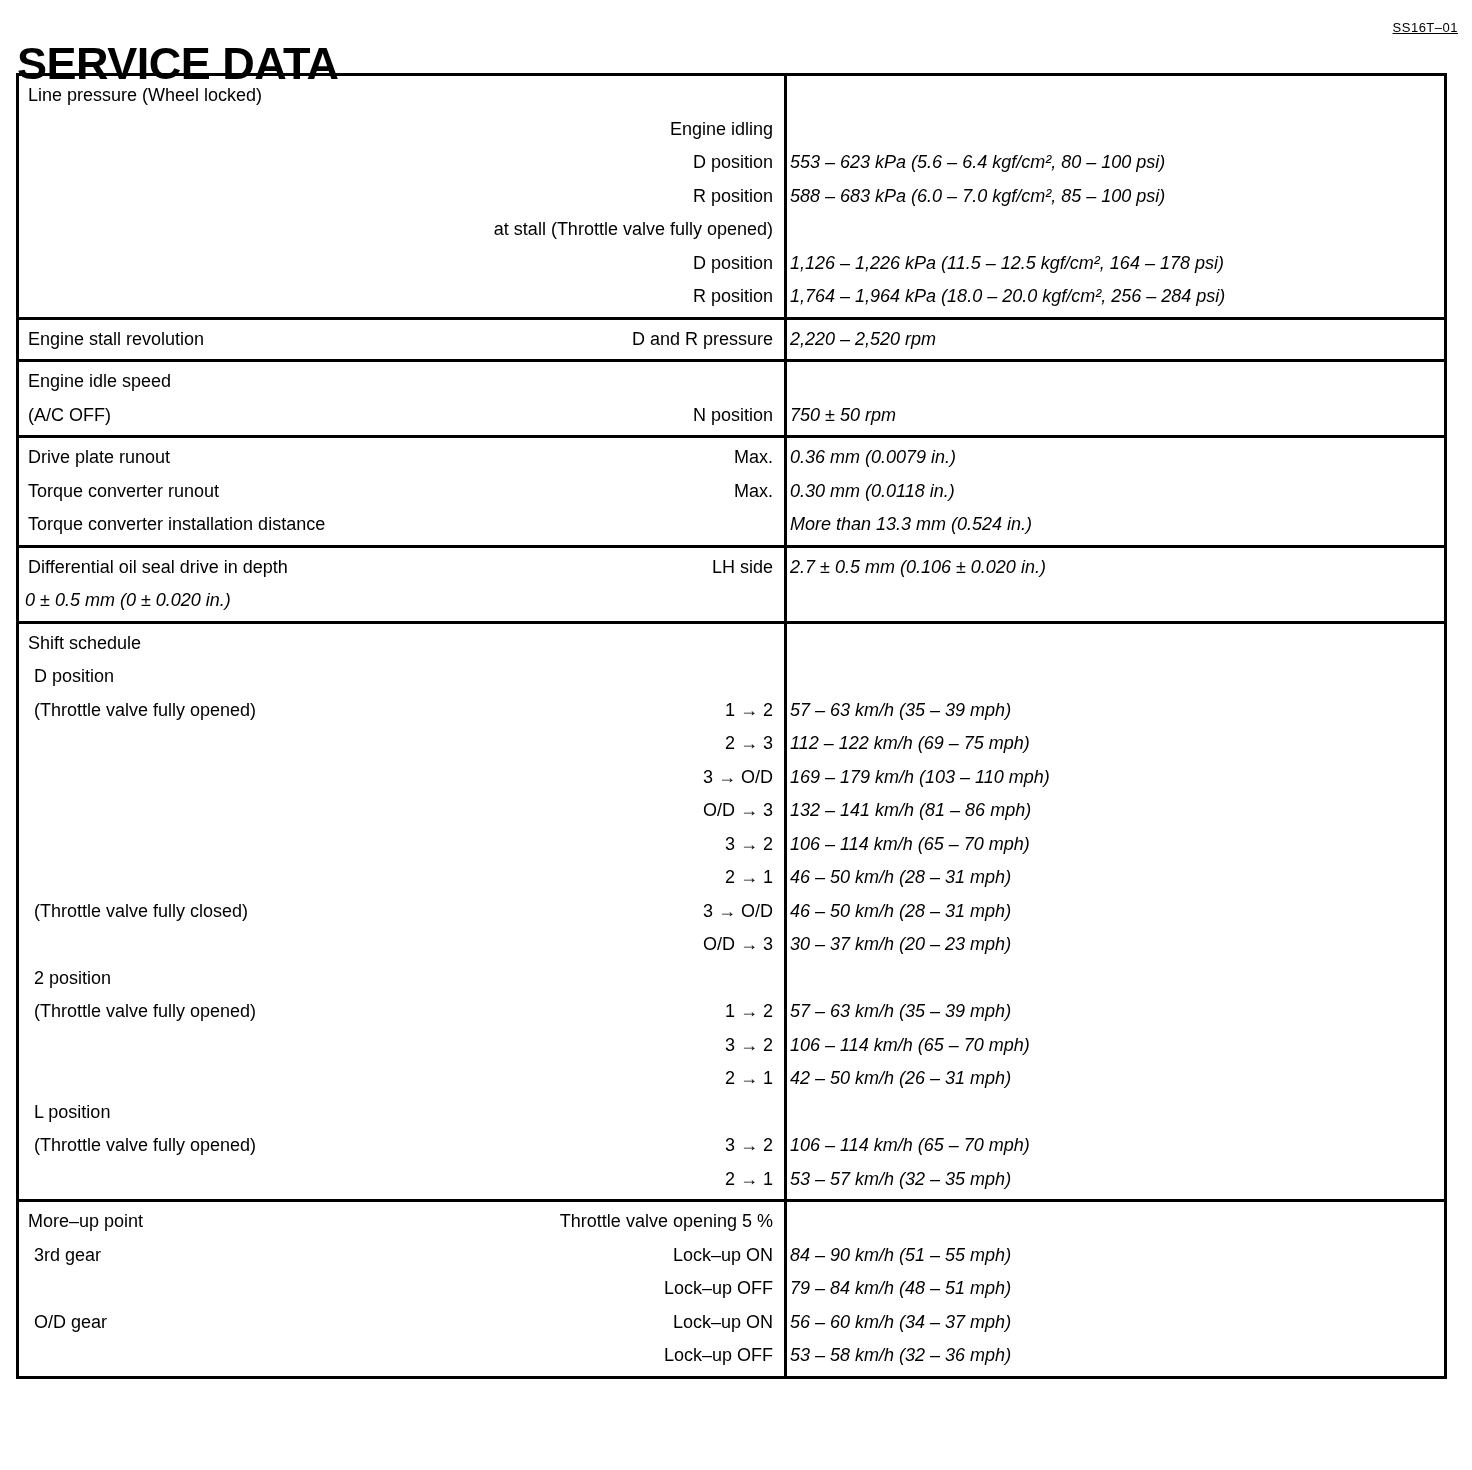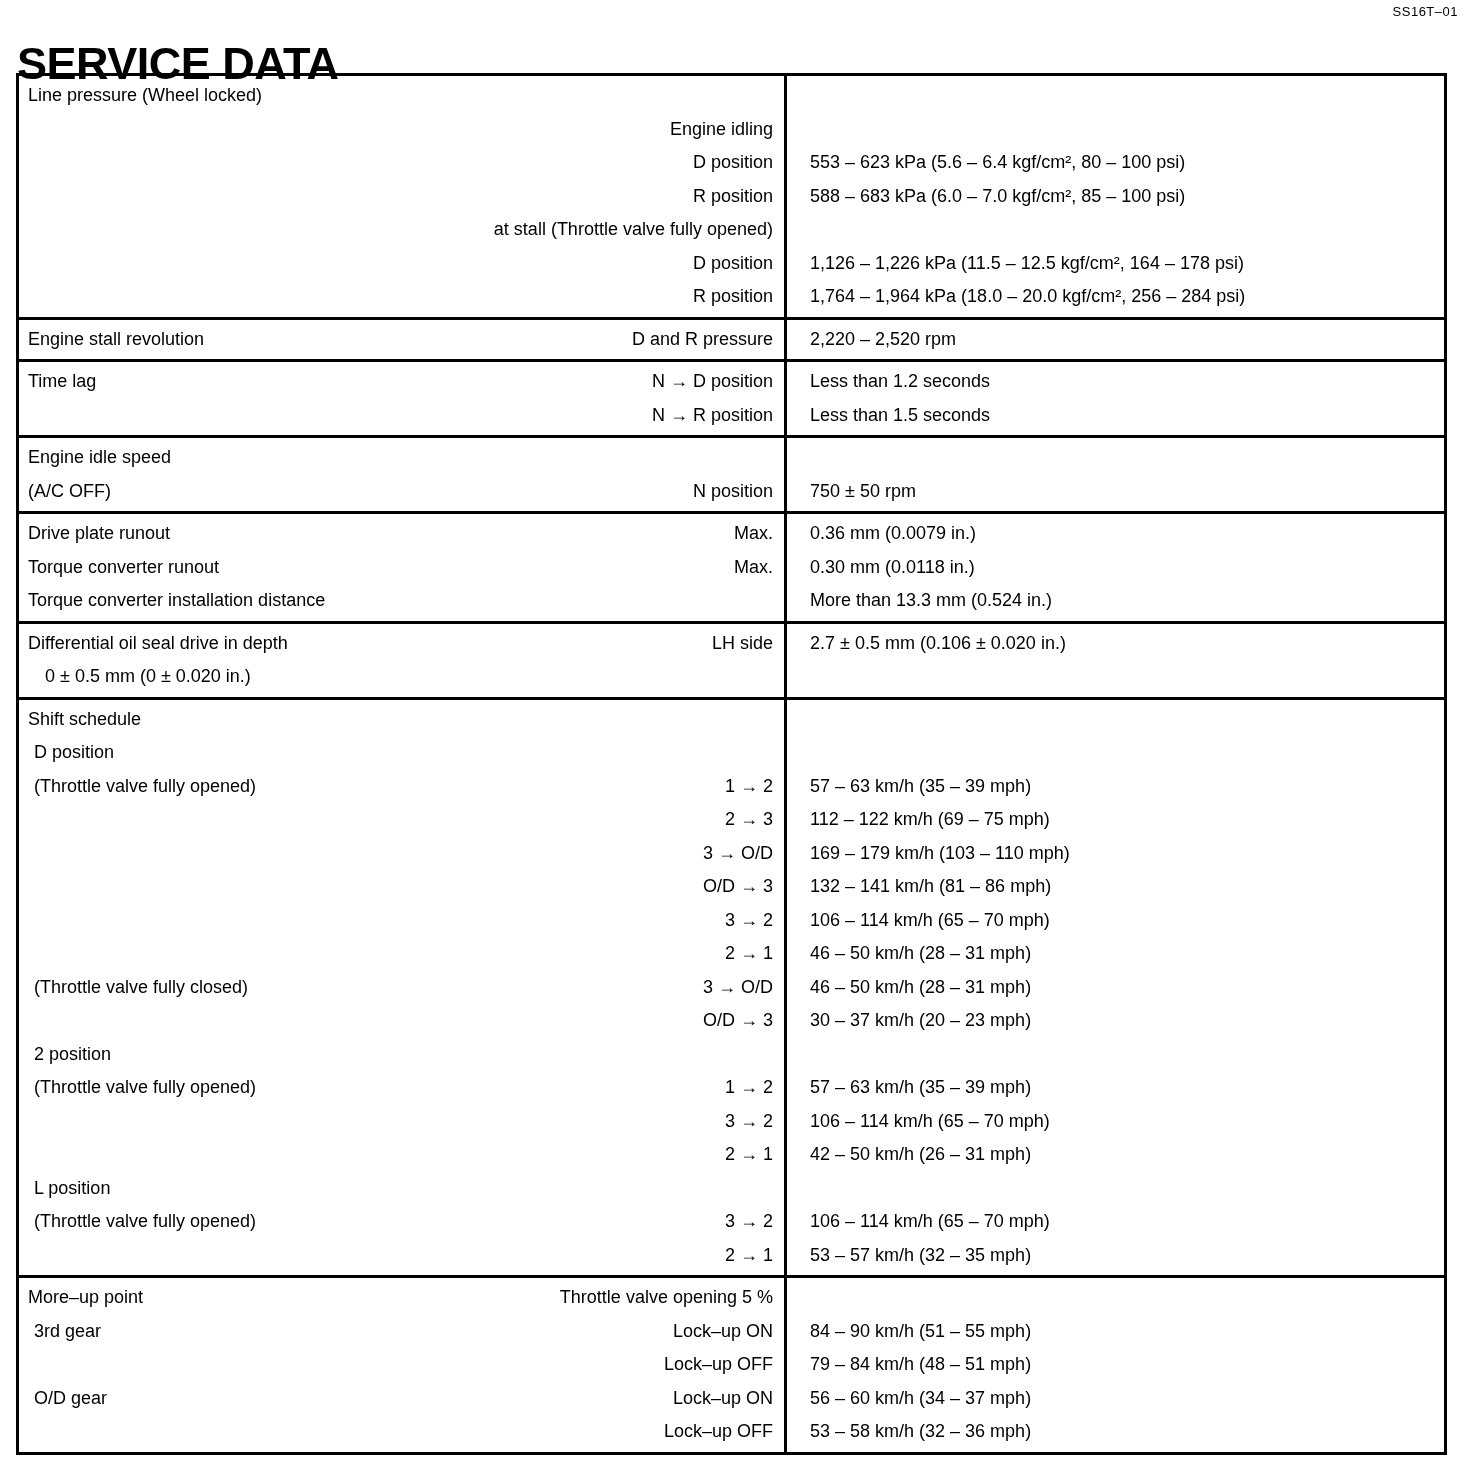--- a/index.html
+++ b/index.html
@@ -10,24 +10,25 @@
     font-family: "Liberation Sans", sans-serif;
   }
   body {
     position: relative;
     width: 1472px;
     height: 1470px;
     overflow: hidden;
   }
   .page-code {
     position: absolute;
-    top: 4px;
+    top: 20px;
     right: 14px;
     font-size: 13px;
     letter-spacing: 0.5px;
+    text-decoration: underline;
   }
   .page-title {
     position: absolute;
     top: 8px;
     left: 17px;
     font-size: 45px;
     font-weight: 700;
     letter-spacing: -0.5px;
   }
   .data-table {
@@ -71,23 +72,24 @@
   .lbl.ind { padding-left: 6px; }
   .mid {
     margin-left: auto;
     text-align: right;
     white-space: nowrap;
     padding-left: 8px;
   }
   .cell-val {
     flex: 1;
     box-sizing: border-box;
-    padding-left: 26px;
+    padding-left: 6px;
     white-space: nowrap;
     overflow: hidden;
+    font-style: italic;
   }
 </style>
 </head>
 <body>
 
 <div class="page-code">SS16T–01</div>
 
 <h1 class="page-title">SERVICE DATA</h1>
 
 <div class="data-table">
@@ -149,36 +151,20 @@
           <div class="cell-left">
             <span class="lbl">Engine stall revolution</span>
             <span class="mid">D and R pressure</span>
           </div>
           <div class="cell-val">2,220 – 2,520 rpm</div>
         </div>
       </div>
       <div class="section">
         <div class="row">
           <div class="cell-left">
-            <span class="lbl">Time lag</span>
-            <span class="mid">N → D position</span>
-          </div>
-          <div class="cell-val">Less than 1.2 seconds</div>
-        </div>
-        <div class="row">
-          <div class="cell-left">
-            <span class="lbl"></span>
-            <span class="mid">N → R position</span>
-          </div>
-          <div class="cell-val">Less than 1.5 seconds</div>
-        </div>
-      </div>
-      <div class="section">
-        <div class="row">
-          <div class="cell-left">
             <span class="lbl">Engine idle speed</span>
             <span class="mid"></span>
           </div>
           <div class="cell-val"></div>
         </div>
         <div class="row">
           <div class="cell-left">
             <span class="lbl">(A/C OFF)</span>
             <span class="mid">N position</span>
           </div>

